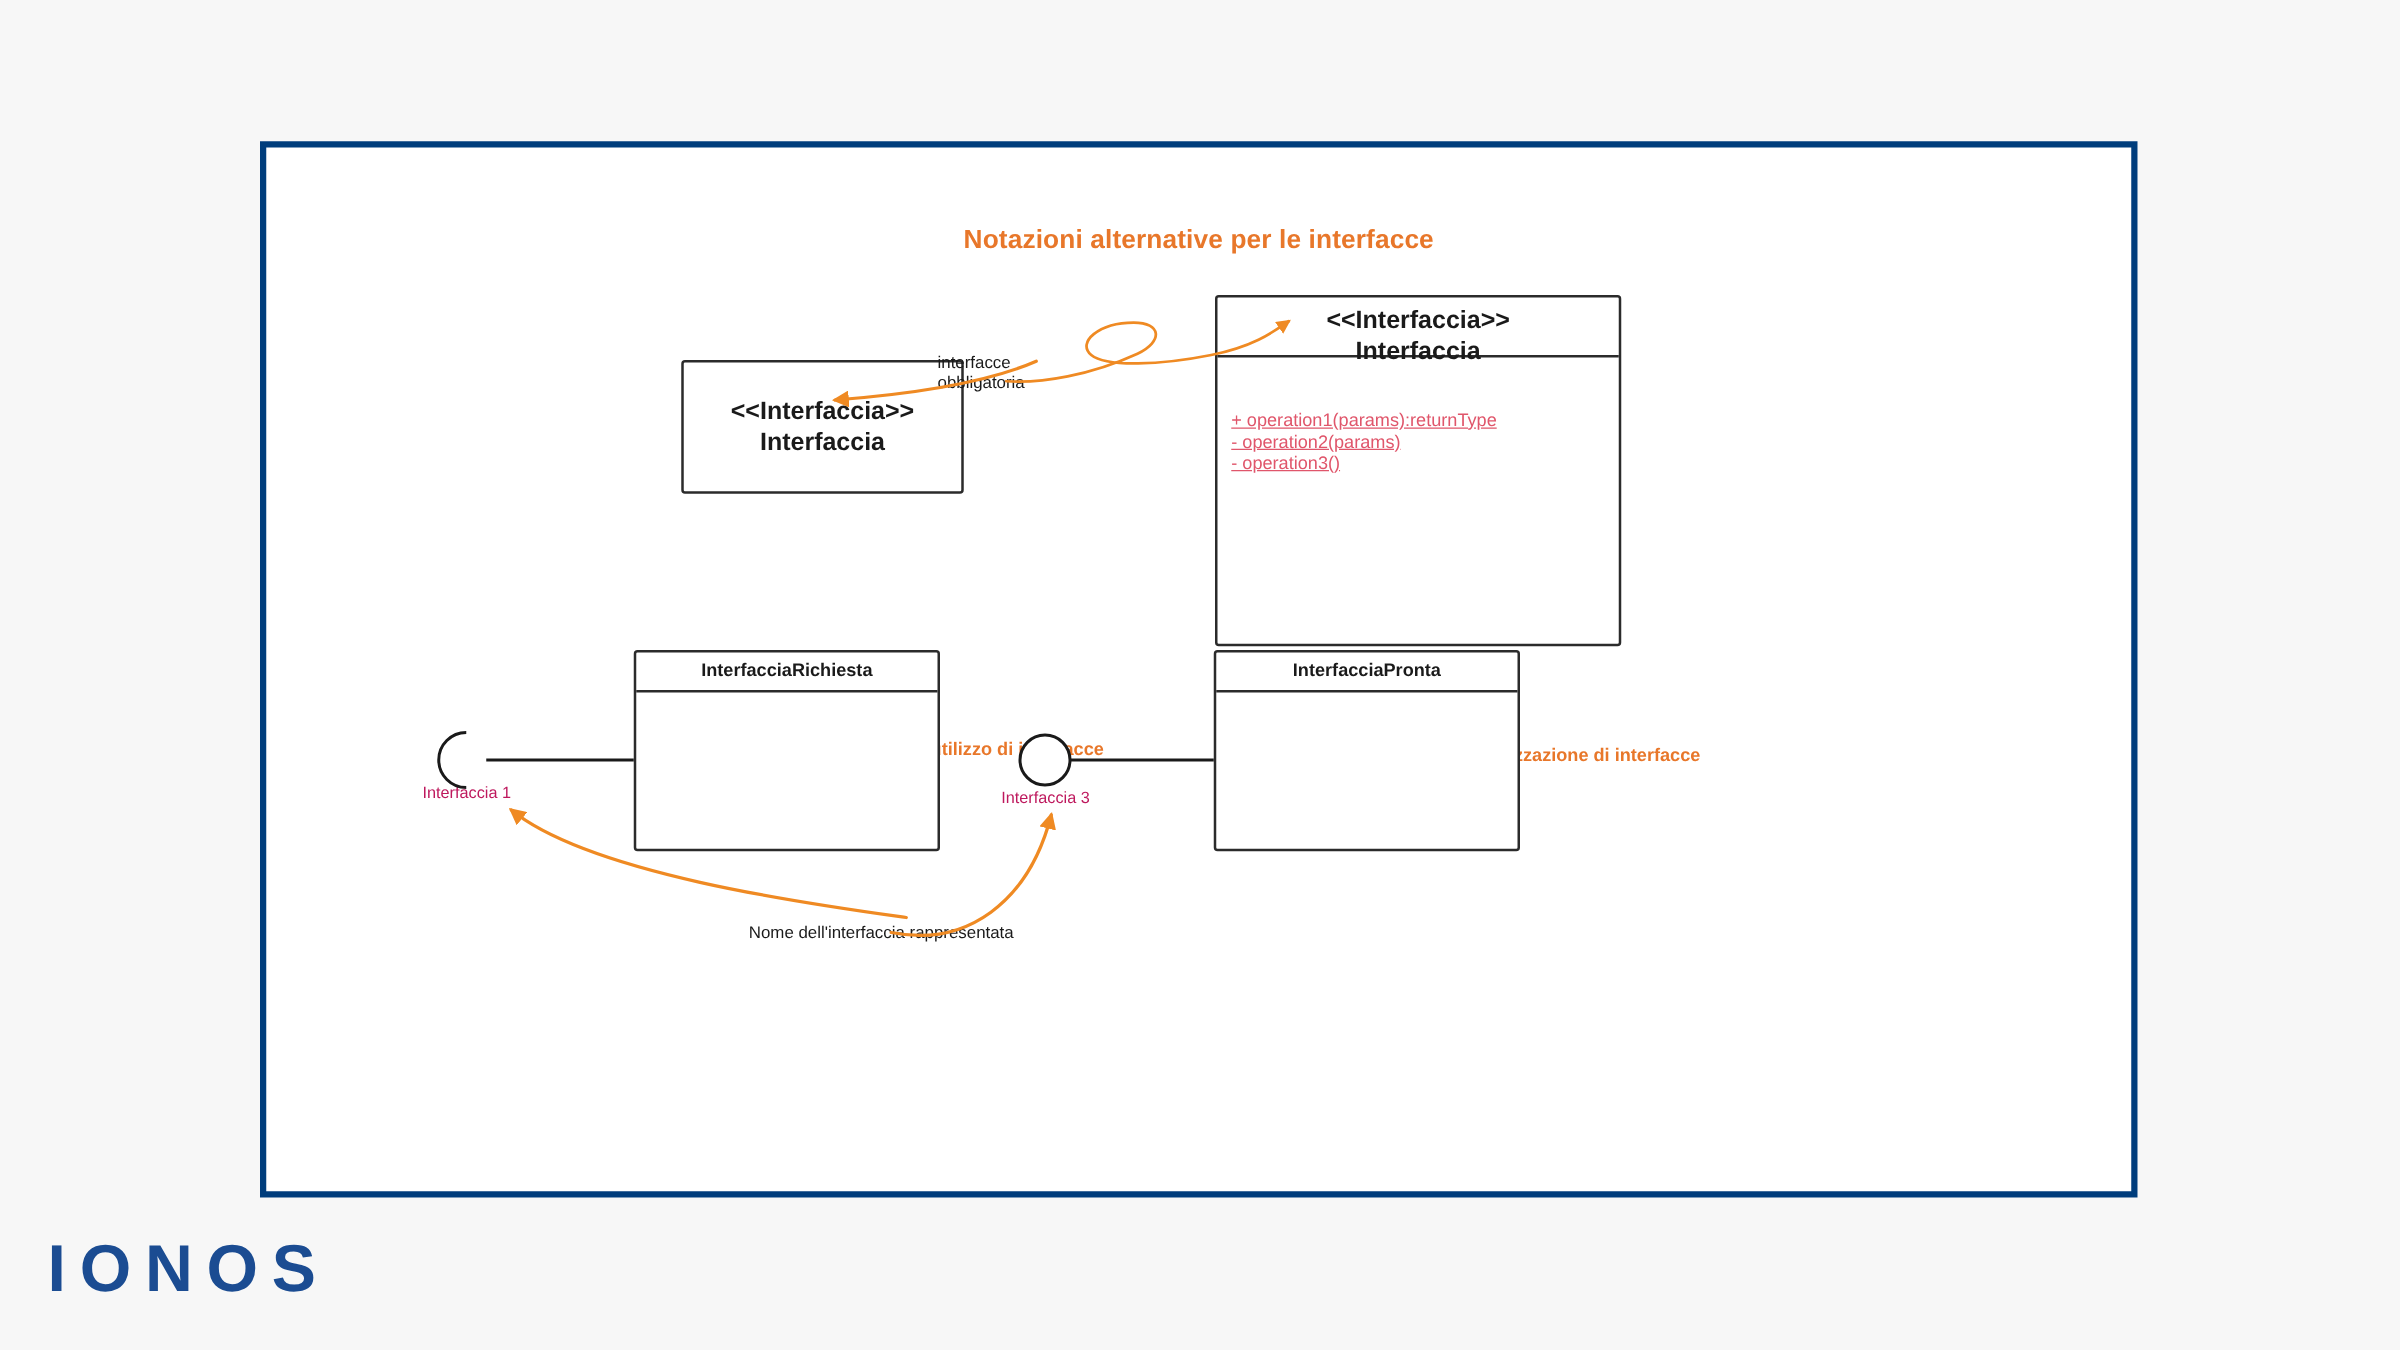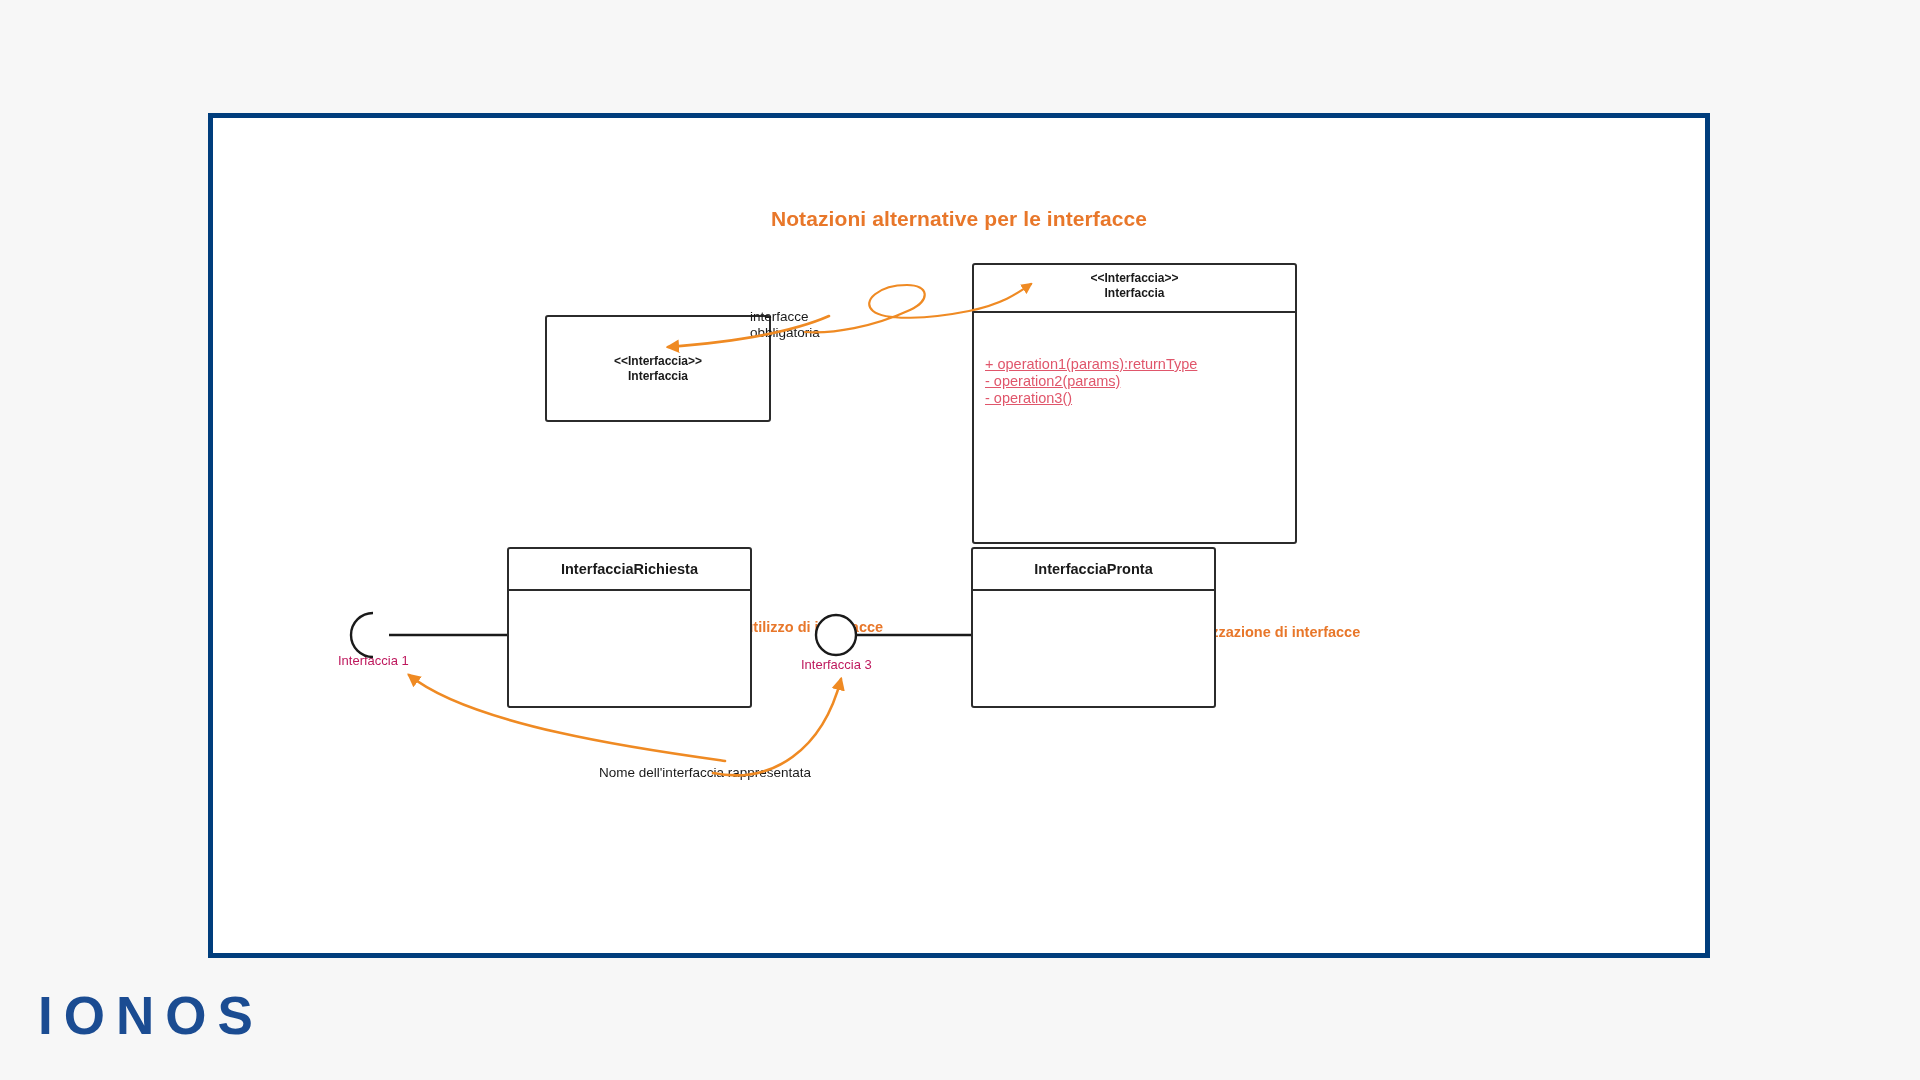--- a/index.html
+++ b/index.html
@@ -22,21 +22,20 @@
     top: 113px;
     width: 1502px;
     height: 845px;
     background: #ffffff;
     border: 5px solid #003d7c;
     box-sizing: border-box;
   }
   #slide-inner {
     position: absolute;
     inset: 0;
-    margin-top: 27px;
   }
   
   #annot-layer {
     position: absolute;
     left: 0;
     top: 0;
     width: 1492px;
     height: 835px;
     pointer-events: none;
   }
@@ -71,21 +70,21 @@
   }
   
   .uml-box {
     position: absolute;
     background: #ffffff;
     border: 2px solid #2b2b2b;
     border-radius: 3px;
     box-sizing: border-box;
   }
   .uml-name {
-    font-size: 12px;
+    font-size: 20px;
     font-weight: bold;
     color: #1a1a1a;
     text-align: center;
     line-height: 1.25;
   }
   
   #box-simple {
     left: 332px;
     top: 170px;
     width: 226px;
@@ -138,21 +137,21 @@
     top: 402px;
     width: 245px;
     height: 161px;
     padding-left: 20px;
   }
   .cls-hdr {
     position: absolute;
     left: 0;
     top: 0;
     right: 0;
-    height: 42px;
+    height: 32px;
     border-bottom: 2px solid #2b2b2b;
     box-sizing: border-box;
     display: flex;
     align-items: center;
     justify-content: center;
   }
   .cls-hdr .uml-name { font-size: 14.5px; }
   
   .conn-label {
     position: absolute;

